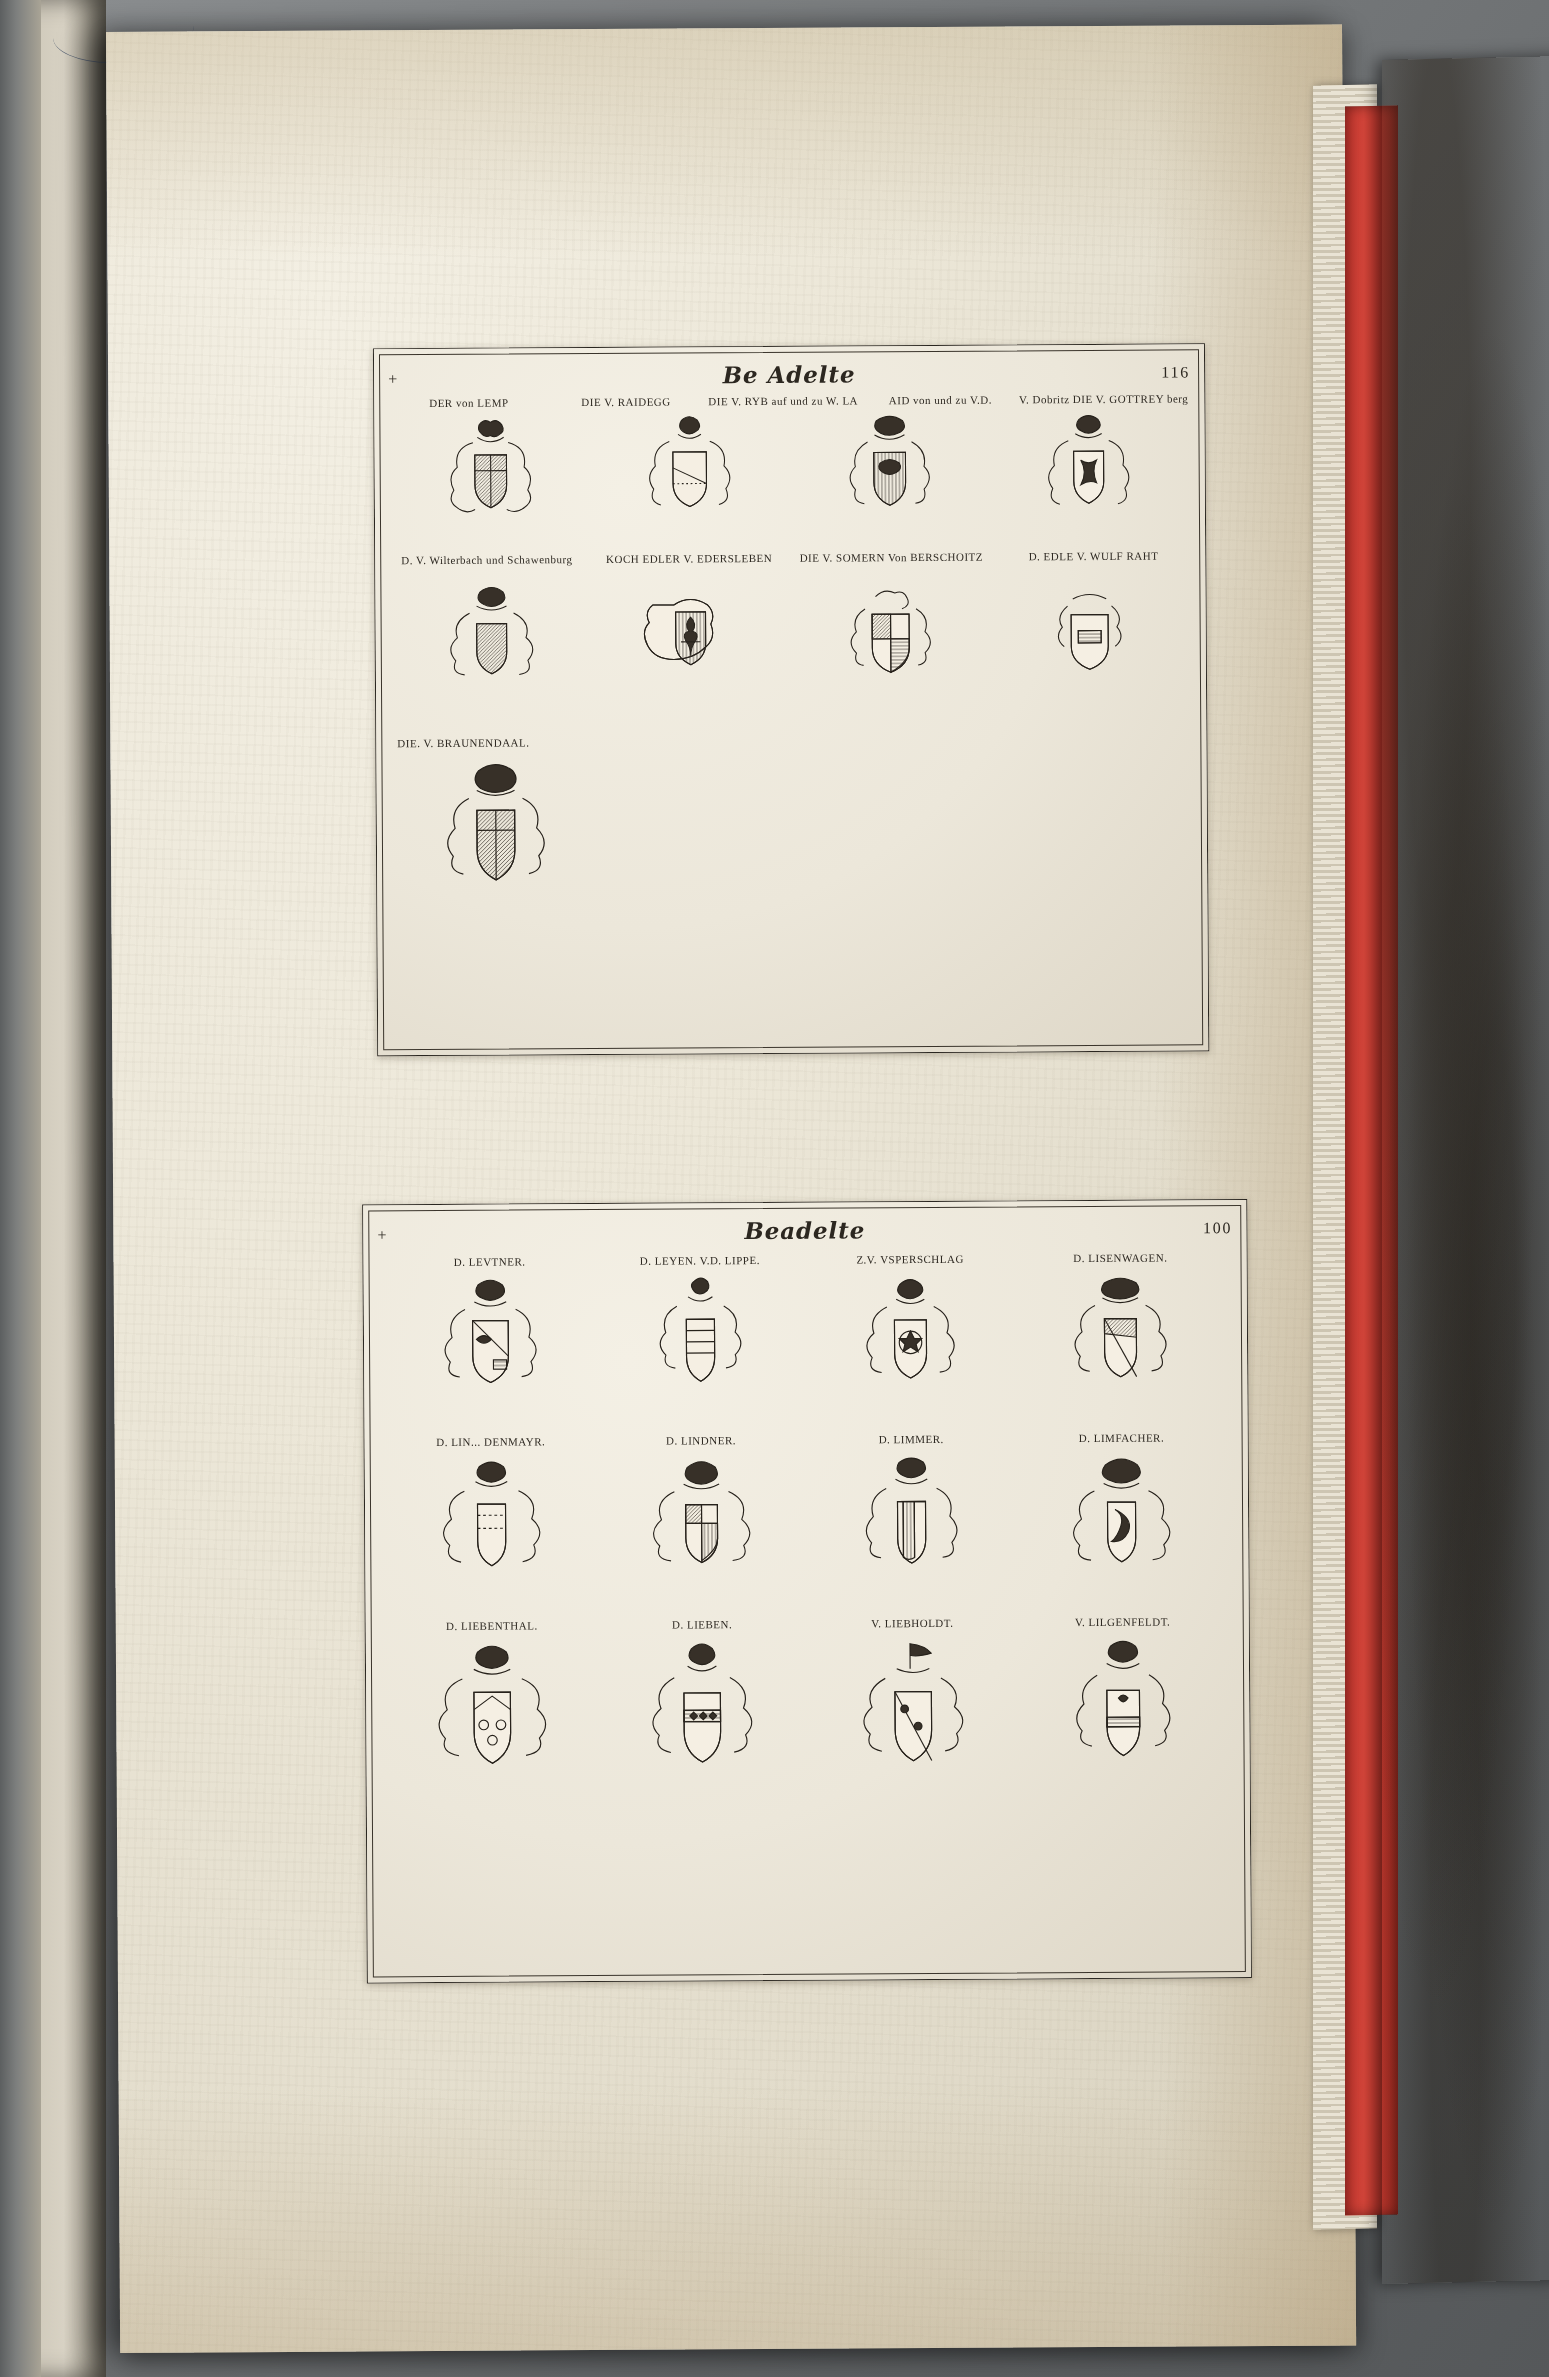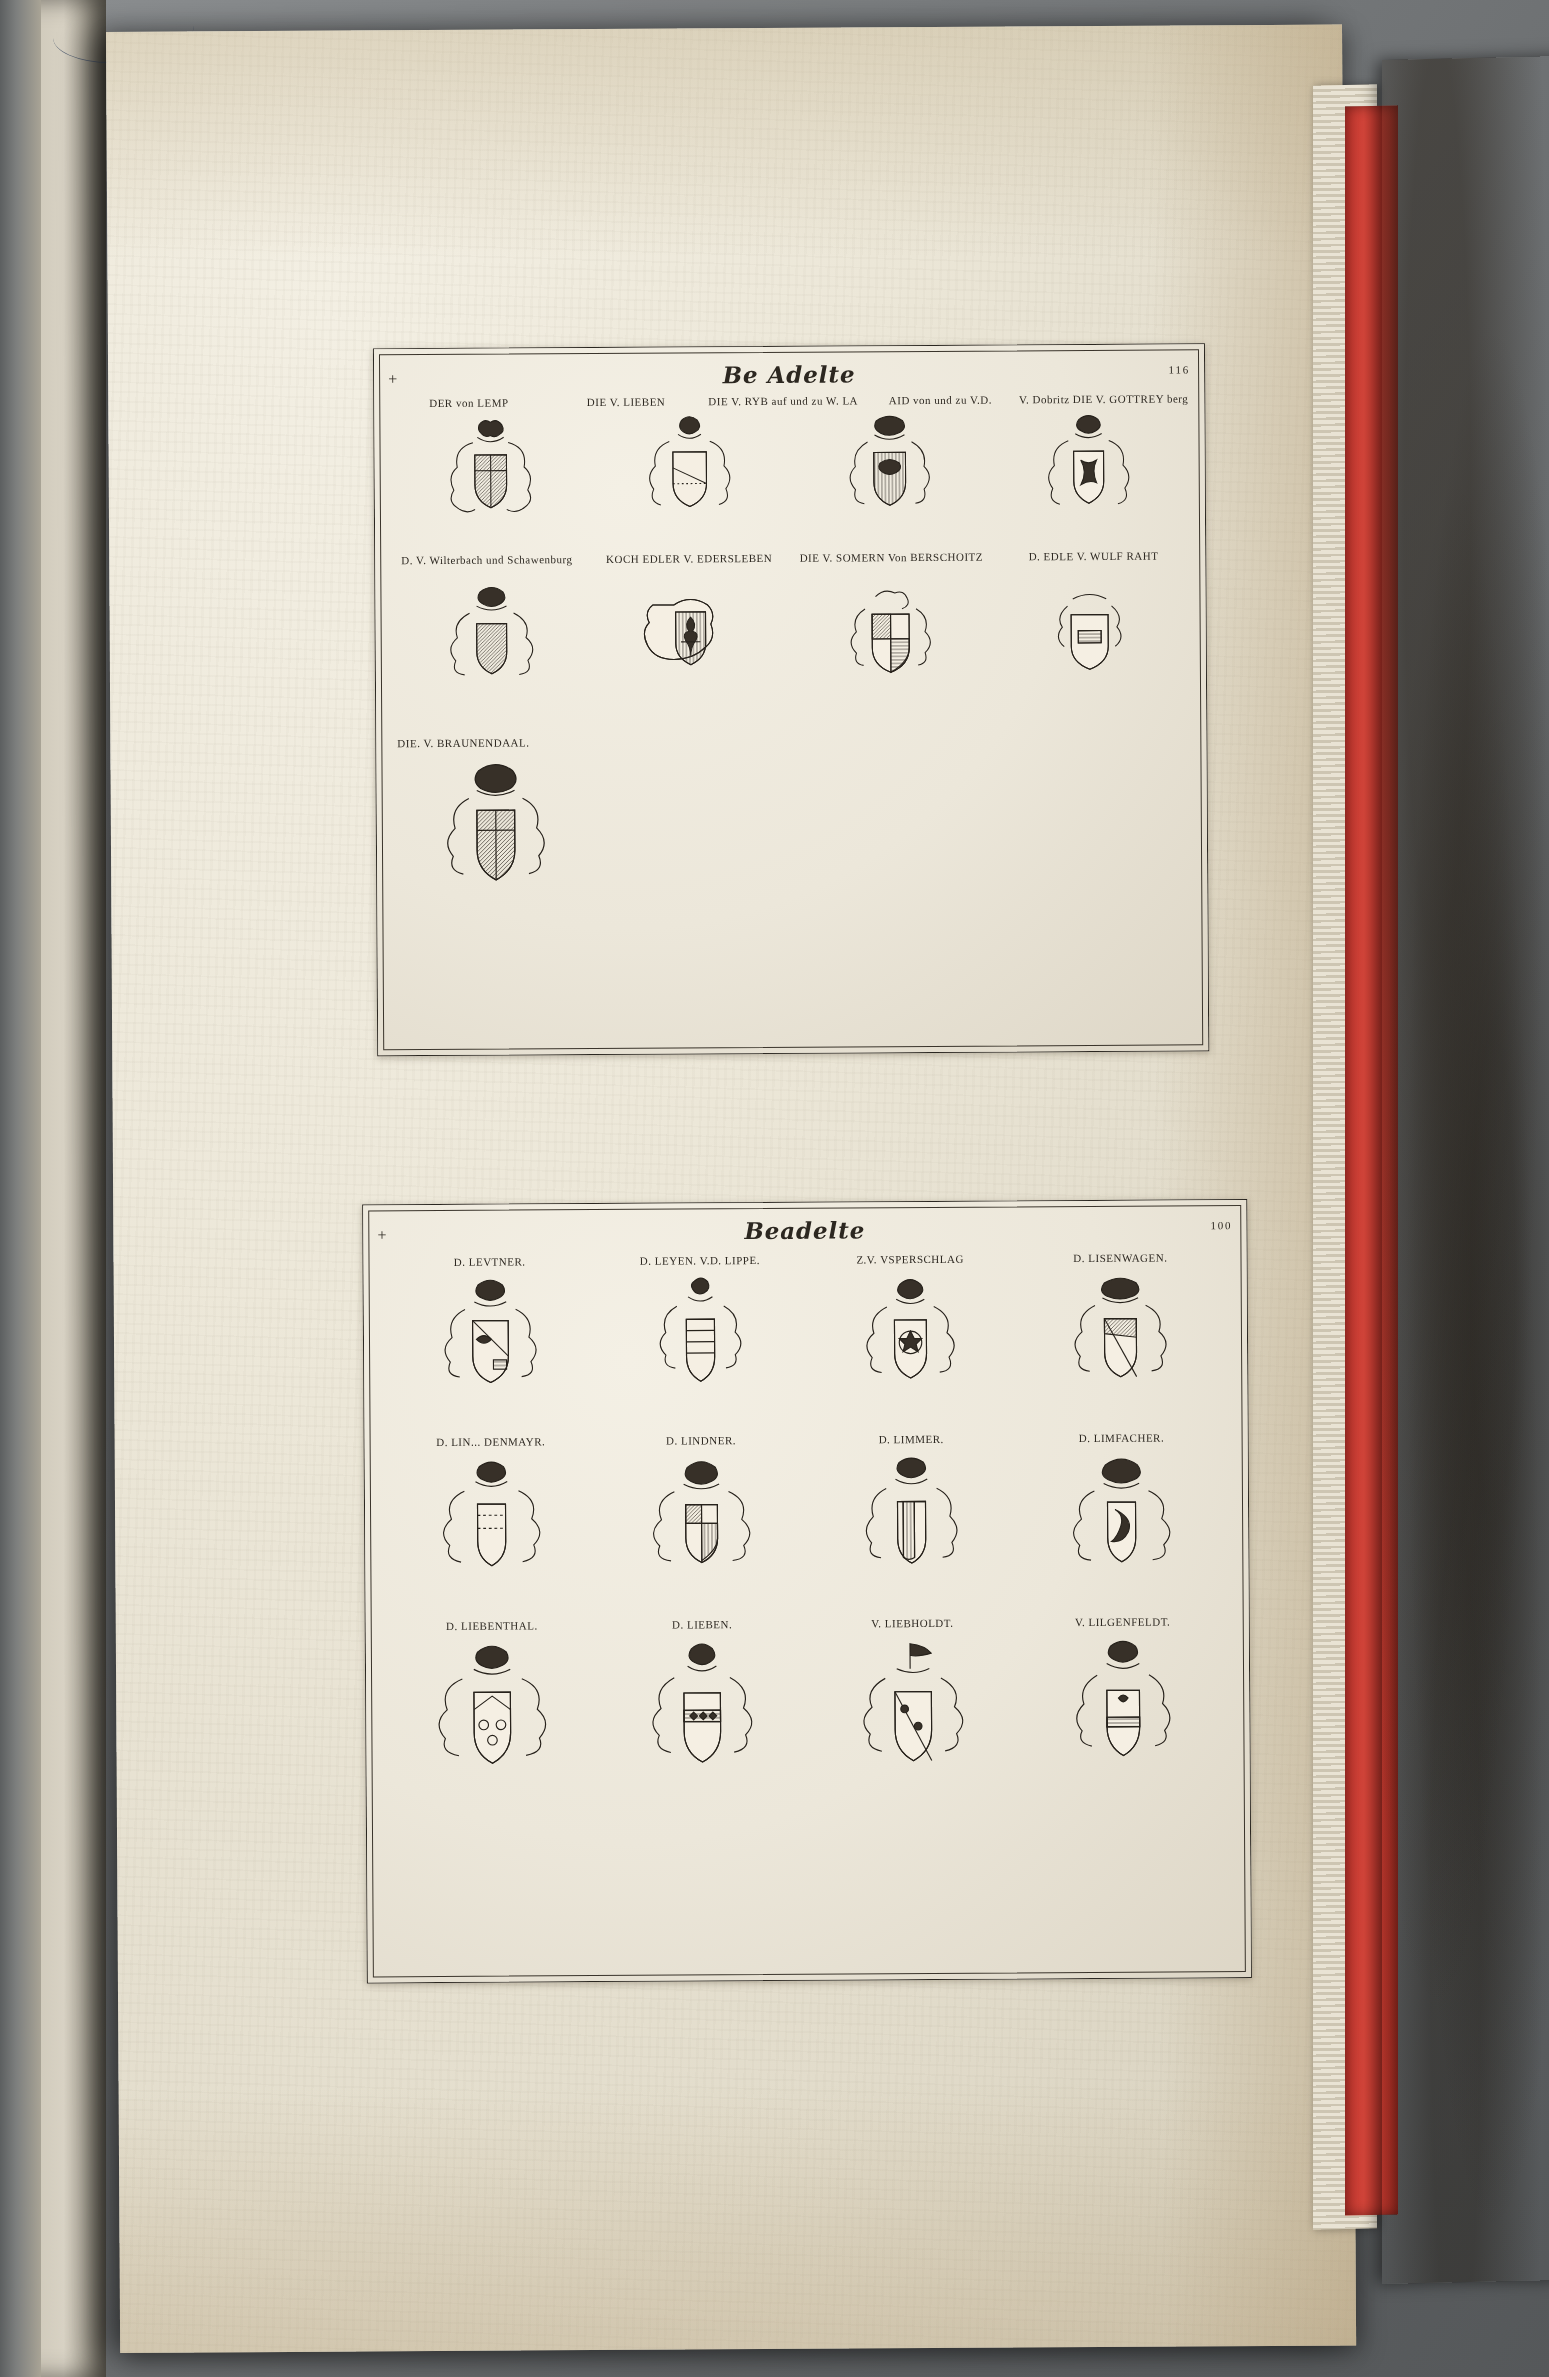--- a/index.html
+++ b/index.html
@@ -64,21 +64,21 @@
   .plate-inner{position:absolute;inset:5.3px;border:0.9px solid #3a342b;}
   .plate-paper{position:absolute;inset:0;
     background:
       radial-gradient(ellipse at 30% 20%, #f4f0e5 0%, #ece7da 55%, #ddd6c6 100%);}
 
   .plate-head{position:absolute;left:0;right:0;top:8.8px;height:35px;}
   .plate-title{position:absolute;left:0;right:0;top:5.3px;text-align:center;
     font-family:"DejaVu Serif",serif;font-size:23px;letter-spacing:0.9px;color:#2c2720;
     font-style:italic;font-weight:bold;}
   .plate-num{position:absolute;right:14px;top:10.6px;font-family:"Liberation Serif",serif;
-    font-size:11px;color:#2c2720;letter-spacing:1.8px;}
+    font-size:16px;color:#2c2720;letter-spacing:1.8px;}
   .plate-cross{position:absolute;left:14px;top:12.4px;font-size:16px;color:#2c2720;}
 
   .row-labels{position:absolute;left:0;right:0;display:flex;}
   .row-labels span{flex:1;text-align:center;font-family:"Liberation Serif",serif;
     font-size:11px;letter-spacing:0.5px;color:#2e2922;white-space:nowrap;}
 
   .row-arms{position:absolute;left:0;right:0;display:flex;justify-content:space-around;align-items:flex-start;}
 
   
   .arms{position:relative;width:132px;height:132px;filter:contrast(1.05);}
@@ -112,21 +112,21 @@
       <div class="plate-inner"></div>
 
       <div class="plate-head">
         <div class="plate-cross">+</div>
         <div class="plate-title">Be Adelte</div>
         <div class="plate-num">116</div>
       </div>
 
       <div class="row-labels" style="top:48px;padding:0 16px;">
         <span>DER von LEMP</span>
-        <span>DIE V. LIEBEN</span>
+        <span>DIE V. RAIDEGG</span>
         <span>DIE V. RYB auf und zu W. LA</span>
         <span>AID von und zu V.D.</span>
         <span>V. Dobritz DIE V. GOTTREY berg</span>
       </div>
       <div class="row-arms" style="top:64px;padding:0 16px;">
         <div class="arms">
           <svg viewBox="0 0 150 150">
             <defs>
               <pattern id="hatchP" width="4" height="4" patternUnits="userSpaceOnUse">
                 <path d="M0,4 l4,-4" stroke="#3a342c" stroke-width=".7"></path>

